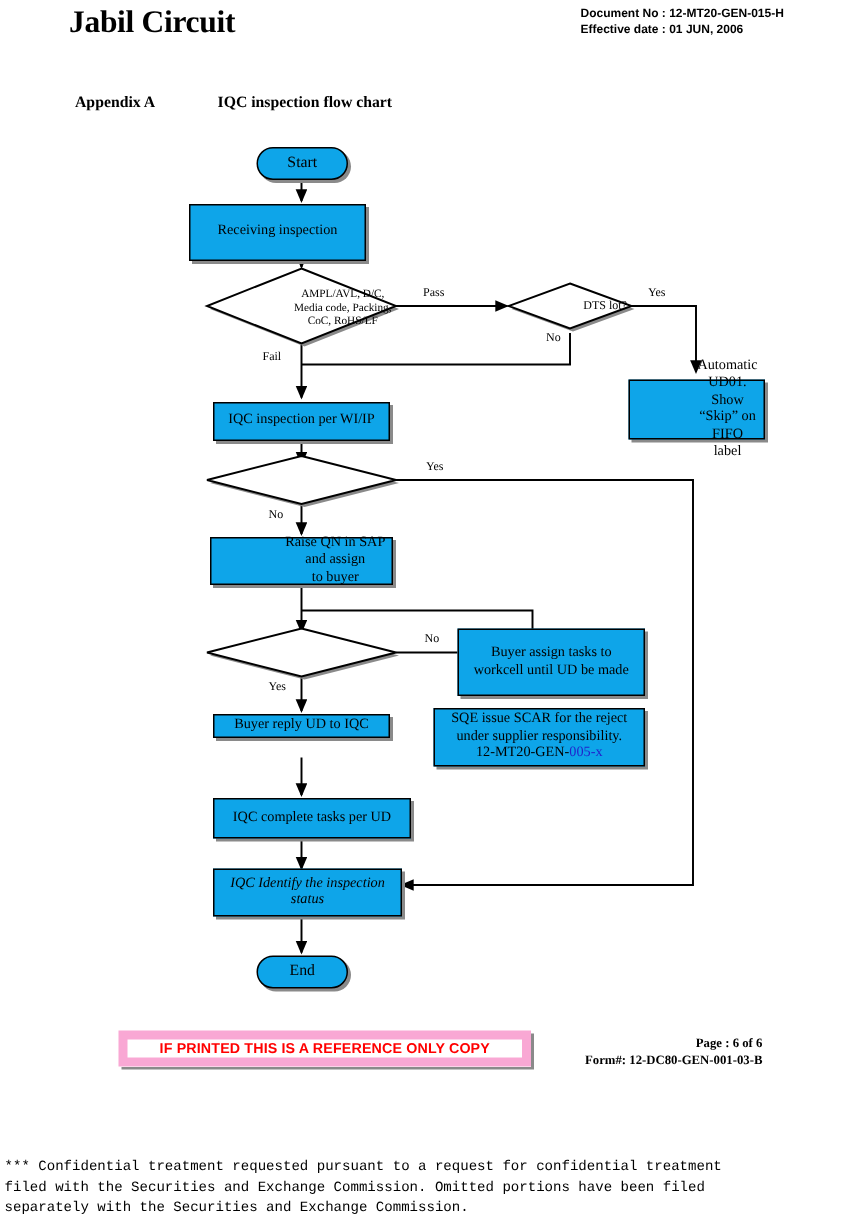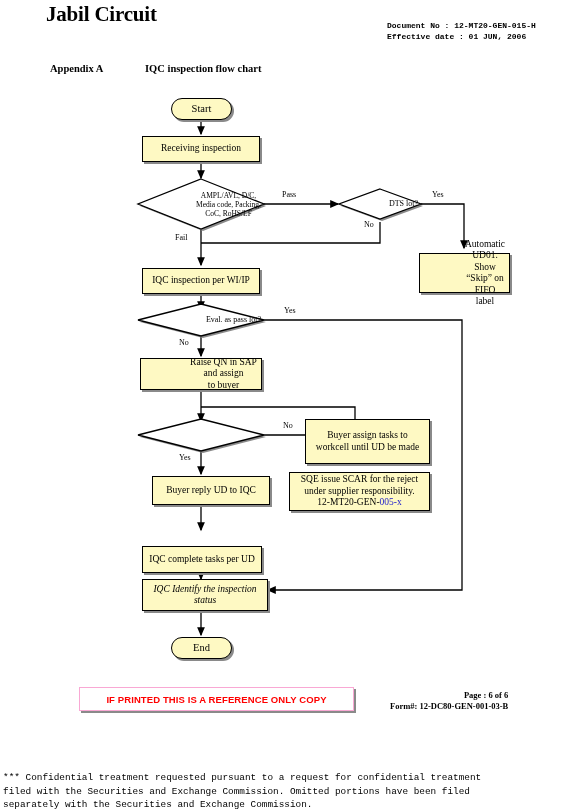--- a/index.html
+++ b/index.html
@@ -22,25 +22,25 @@
     left: 46px;
     top: 2px;
     font-size: 21px;
     font-weight: bold;
     font-family: "Liberation Serif", serif;
     letter-spacing: -0.2px;
   }
   #doc-meta {
     position: absolute;
     left: 387px;
-    top: 20px;
+    top: 3px;
     font-size: 8px;
     font-weight: bold;
     line-height: 11px;
-    font-family: Liberation Mono, monospace;
+    font-family: Liberation Sans, sans-serif;
   }
   #appendix-row {
     position: absolute;
     left: 50px;
     top: 63px;
     font-size: 10.5px;
     font-weight: bold;
   }
   #appendix-label { display: inline-block; width: 95px; }
 
@@ -51,21 +51,21 @@
     top: 90px;
     width: 573px;
     height: 580px;
   }
   #flow-svg { position: absolute; left: 0; top: 0; }
 
   .node {
     position: absolute;
     box-sizing: border-box;
     border: 1px solid #000;
-    background: #fef9c3;
+    background: #0ea5e9;
     display: flex;
     align-items: center;
     justify-content: center;
     text-align: center;
     font-size: 9.5px;
     line-height: 11.5px;
     padding: 1px 3px;
     box-shadow: 2px 2px 0 0 #8a8a8a;
   }
   .node.terminator {
@@ -96,21 +96,21 @@
   .link { color: #2222cc; }
 
   
   #ref-box {
     position: absolute;
     left: 79px;
     top: 687px;
     width: 275px;
     height: 24px;
     box-sizing: border-box;
-    border: 1px solid #f9a8d4;
+    border: 6px solid #f9a8d4;
     display: flex;
     align-items: center;
     justify-content: center;
     box-shadow: 2px 2px 0 0 #8a8a8a;
   }
   #ref-text {
     color: #ff0000;
     font-family: "Liberation Sans", sans-serif;
     font-weight: bold;
     font-size: 9.5px;
@@ -207,21 +207,21 @@
 
       <polygon points="203,331 266,347 203,363 140,347" fill="#8a8a8a"></polygon>
       <polygon points="201,329 264,345 201,361 138,345" fill="#fff" stroke="#000" stroke-width="1.3"></polygon>
     </g>
   </svg>
 
   <div class="node terminator" style="left:171px; top:8px; width:61px; height:22px;">
     <span>Start</span>
   </div>
 
-  <div class="node" style="left:142px; top:46px; width:118px; height:26px;">
+  <div class="node" style="left:126px; top:46px; width:118px; height:38px;">
     <span>Receiving inspection</span>
   </div>
 
   <div class="node diamond big" style="left:138px; top:89px; width:126px; height:50px;">
     <span class="dtext" style="white-space:pre-line;">AMPL/AVL, D/C,
 Media code, Packing,
 CoC, RoHS/LF</span>
   </div>
 
   <div class="node diamond" style="left:339px; top:99px; width:82px; height:30px;">
@@ -231,46 +231,43 @@
   <div class="node" style="left:419px; top:163px; width:91px; height:40px;padding-left:44px;">
     <span style="white-space:pre-line;">Automatic UD01.
 Show “Skip” on FIFO
 label</span>
   </div>
 
   <div class="node" style="left:142px; top:178px; width:118px; height:26px;">
     <span>IQC inspection per WI/IP</span>
   </div>
 
-  <div class="node diamond" style="left:138px; top:214px; width:126px; height:32px;">
-    <span class="dtext">Eval. as pass lot?</span>
-  </div>
 
   <div class="node" style="left:140px; top:268px; width:122px; height:32px;padding-left:48px;">
     <span style="white-space:pre-line;">Raise QN in SAP and assign
 to buyer</span>
   </div>
 
 
   <div class="node" style="left:305px; top:329px; width:125px; height:45px;">
     <span style="white-space:pre-line;">Buyer assign tasks to
 workcell until UD be made</span>
   </div>
 
-  <div class="node" style="left:152px; top:386px; width:118px; height:29px;">
+  <div class="node" style="left:142px; top:386px; width:118px; height:16px;">
     <span>Buyer reply UD to IQC</span>
   </div>
 
   <div class="node" style="left:289px; top:382px; width:141px; height:39px; flex-direction:column; justify-content:center;text-align:right;">
     <span>SQE issue SCAR  for the reject</span>
     <span>under supplier responsibility.</span>
     <span><span>12-MT20-GEN-</span><span class="link">005-x</span></span>
   </div>
 
-  <div class="node" style="left:142px; top:456px; width:120px; height:27px;">
+  <div class="node" style="left:142px; top:442px; width:132px; height:27px;">
     <span>IQC complete tasks per UD</span>
   </div>
 
   <div class="node" style="left:142px; top:489px; width:126px; height:32px;">
     <span style="white-space:pre-line;font-style:italic;">IQC Identify the inspection
 status</span>
   </div>
 
   <div class="node terminator" style="left:171px; top:547px; width:61px; height:22px;">
     <span>End</span>

